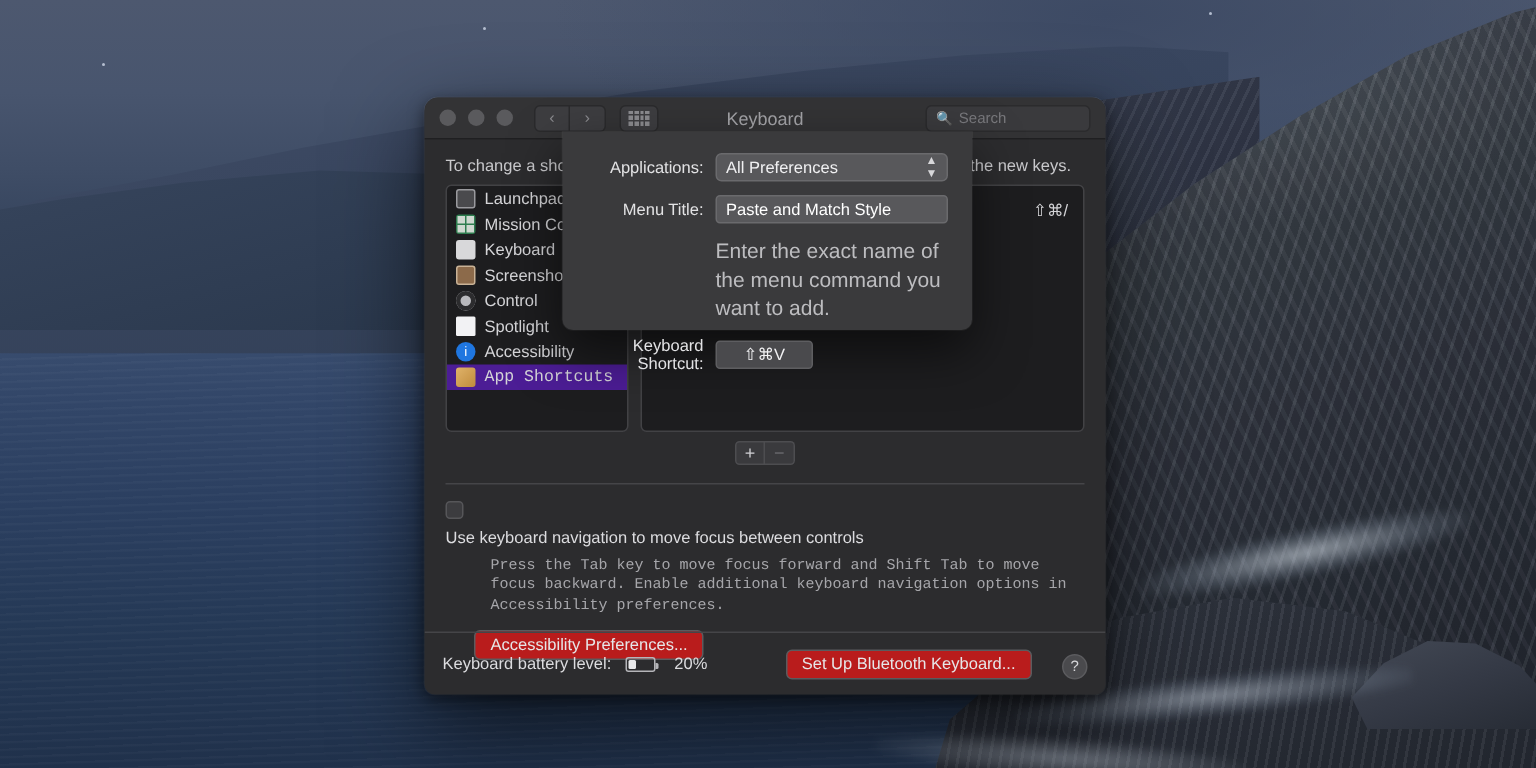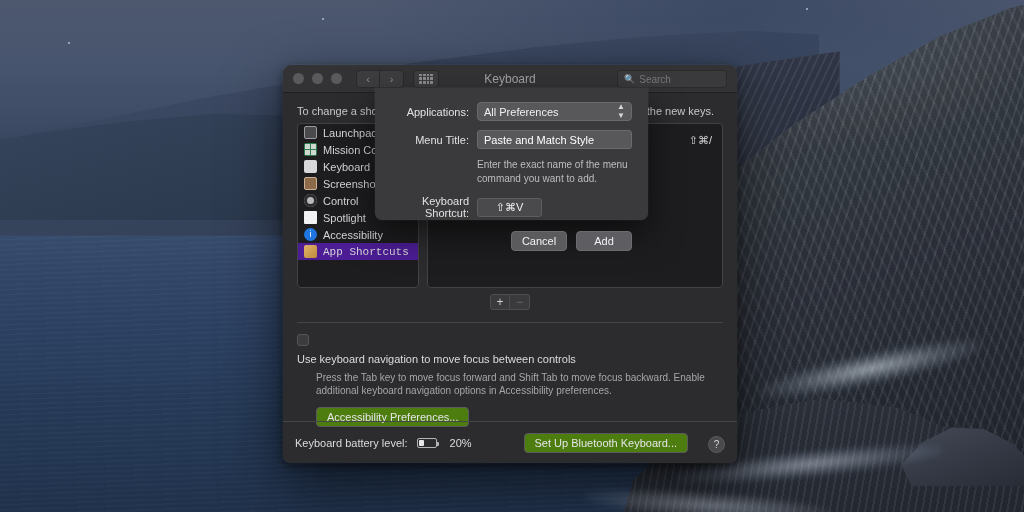--- a/index.html
+++ b/index.html
@@ -186,24 +186,24 @@
   .pm-btn.first { border-radius: 3px 0 0 3px; }
   .pm-btn.last { border-radius: 0 3px 3px 0; border-left: none; color: #6e6e72; }
 
   .divider { height: 0.5px; background: #454548; margin: 12px 0 10px 0; }
 
   .check-row { display: flex; align-items: flex-start; gap: 7px; font-size: 11px; color: #dcdcdf; flex-direction: column; }
   .checkbox {
     width: 12px; height: 12px; border-radius: 3px;
     background: #3c3c3f; border: 0.5px solid #565659; flex: 0 0 12px; margin-top: 1px;
   }
-  .sub-note { font-size: 10px; color: #a6a6aa; margin: 6px 0 0 19px; line-height: 1.35; max-width: 390px; }
+  .sub-note { font-size: 10px; color: #a6a6aa; margin: 6px 0 0 30px; line-height: 1.35; max-width: 390px; font-family: Liberation Mono, monospace; }
 
   .btn {
-    background: #4d7c0f; border: 0.5px solid #5b5b5e; border-radius: 4px;
+    background: #b91c1c; border: 0.5px solid #5b5b5e; border-radius: 4px;
     color: #e6e6e8; font-size: 11px; padding: 3px 10px;
     font-family: "Liberation Sans", sans-serif;
   }
   .access-btn { margin: 9px 0 0 19px; }
 
   .footer {
     position: absolute; left: 0; right: 0; bottom: 0; height: 42px;
     border-top: 0.5px solid #454548;
     display: flex; align-items: center; padding: 0 12px; gap: 8px;
   }
@@ -242,21 +242,21 @@
     border-radius: 4px; display: flex; align-items: center;
     padding: 0 6px; font-size: 11px; color: #f0f0f2; position: relative;
   }
   .popup .chev { position: absolute; right: 6px; font-size: 8px; color: #d7d7da; line-height: 1.05; text-align: center; }
   .textfield {
     flex: 1; height: 19px; background: #58585b; border: 0.5px solid #6a6a6d;
     border-radius: 3px; display: flex; align-items: center;
     padding: 0 6px; font-size: 11px; color: #ffffff;
   }
   .sheet-note {
-    margin-left: 102px; font-size: 10px; color: #bdbdc0; line-height: 1.35;
+    margin-left: 102px; font-size: 14px; color: #bdbdc0; line-height: 1.35;
     max-width: 178px; margin-bottom: 10px;
   }
   .shortcut-field {
     width: 65px; height: 19px; background: #4a4a4d; border: 0.5px solid #5e5e61;
     border-radius: 3px; display: flex; align-items: center; justify-content: center;
     font-size: 11px; color: #f2f2f4;
   }
   .sheet-actions {
     display: flex; justify-content: flex-end; gap: 9px;
     margin-top: 12px;
@@ -426,20 +426,16 @@
       <div class="textfield" placeholder="Menu Title">Paste and Match Style</div>
     </div>
 
     <div class="sheet-note">Enter the exact name of the menu command you want to add.</div>
 
     <div class="sheet-row">
       <span class="sheet-label wide">Keyboard Shortcut:</span>
       <div class="shortcut-field">⇧⌘V</div>
     </div>
 
-    <div class="sheet-actions">
-      <button class="sheet-btn">Cancel</button>
-      <button class="sheet-btn default">Add</button>
-    </div>
 
   </div>
 
 </div>
 
 </body></html>

